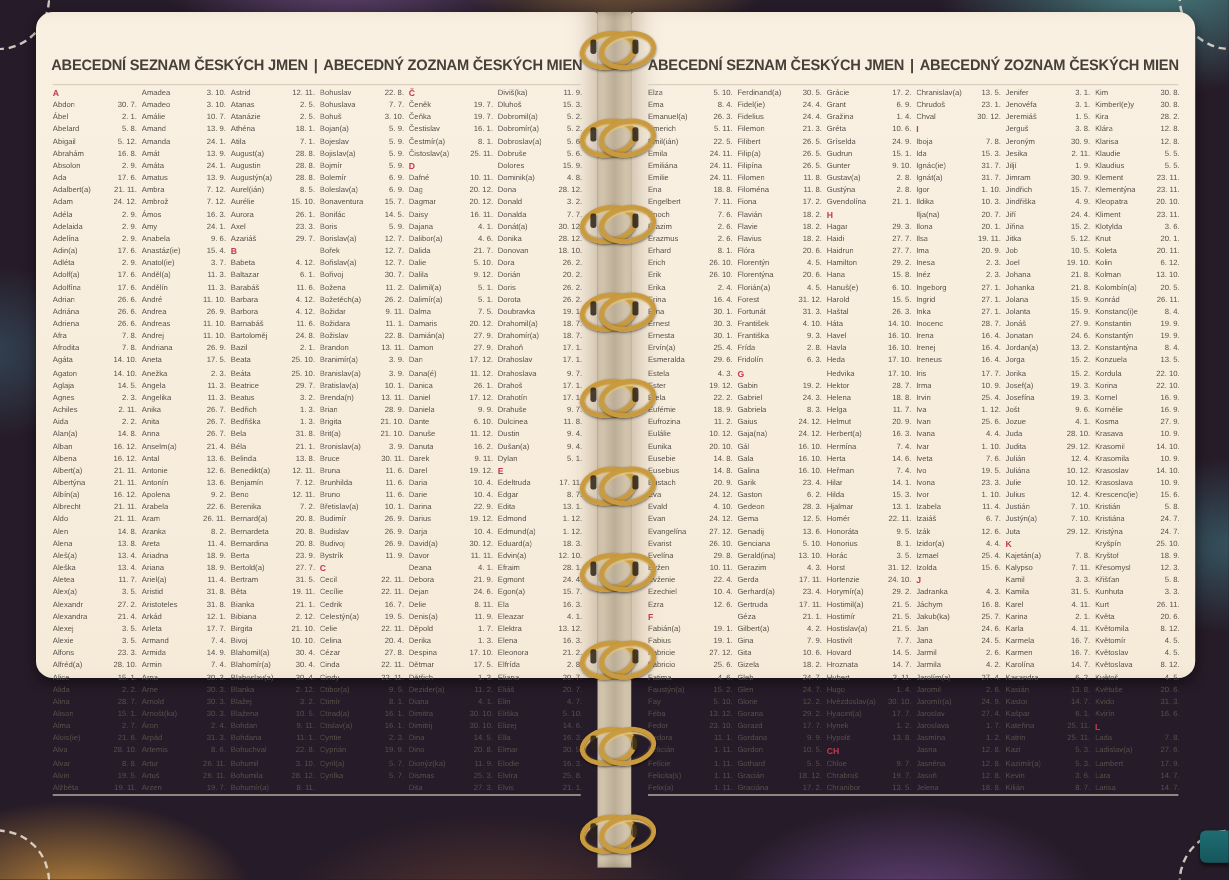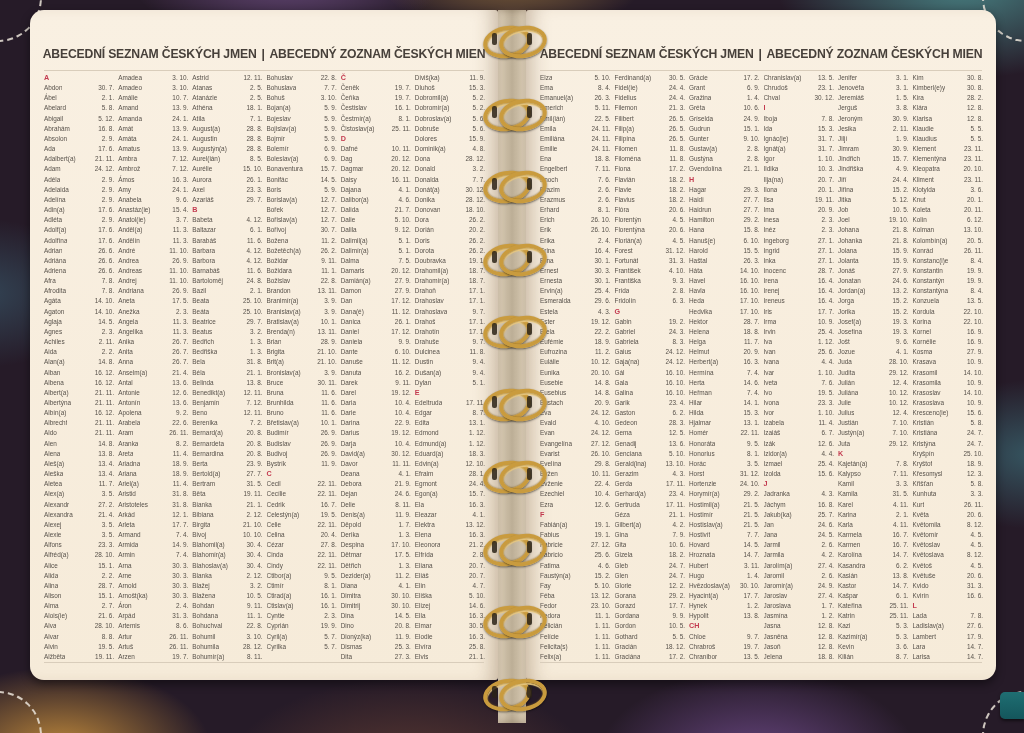--- a/index.html
+++ b/index.html
@@ -16,21 +16,21 @@
       radial-gradient(ellipse 200px 120px at 101% 62%, rgba(64,124,134,.6), transparent 62%),
       radial-gradient(ellipse 200px 120px at -2% 40%, rgba(64,110,130,.5), transparent 62%),
       radial-gradient(ellipse 300px 160px at 40% 106%, rgba(150,90,60,.5), transparent 62%);
   }
   .stitch{position:absolute;width:84px;height:84px;border:2px dashed rgba(235,228,218,.85);border-radius:50%;}
   .stitch.tl{left:-46px;top:-46px;}
   .stitch.tr{right:-46px;top:-46px;}
   .stitch.bl{left:-46px;bottom:-46px;}
   .stitch.br{right:-46px;bottom:-46px;}
 
-  .page{position:absolute;top:10px;height:670px;background:linear-gradient(180deg,#f9f0e2,#f6ebd9);}
+  .page{position:absolute;top:10px;height:555px;background:linear-gradient(180deg,#f9f0e2,#f6ebd9);}
   .page.left{left:30px;width:468px;border-radius:14px 3px 3px 14px;
     box-shadow:inset -16px 0 20px -12px rgba(96,66,34,.35), 0 4px 10px rgba(0,0,0,.45);}
   .page.right{left:526px;width:470px;border-radius:3px 14px 14px 3px;
     box-shadow:inset 16px 0 20px -12px rgba(96,66,34,.35), 0 4px 10px rgba(0,0,0,.45);}
 
   .page-header{padding-top:37px;text-align:center;font-weight:bold;font-size:12.6px;
     color:#47403a;letter-spacing:-.2px;white-space:nowrap;transform:scaleX(.97);}
   .page-header .sep{padding:0 5px;color:#47403a;}
   .rule{border-top:1px solid #d9cdbb;margin:0 14px;}
   .rule.top{margin-top:9px;}

